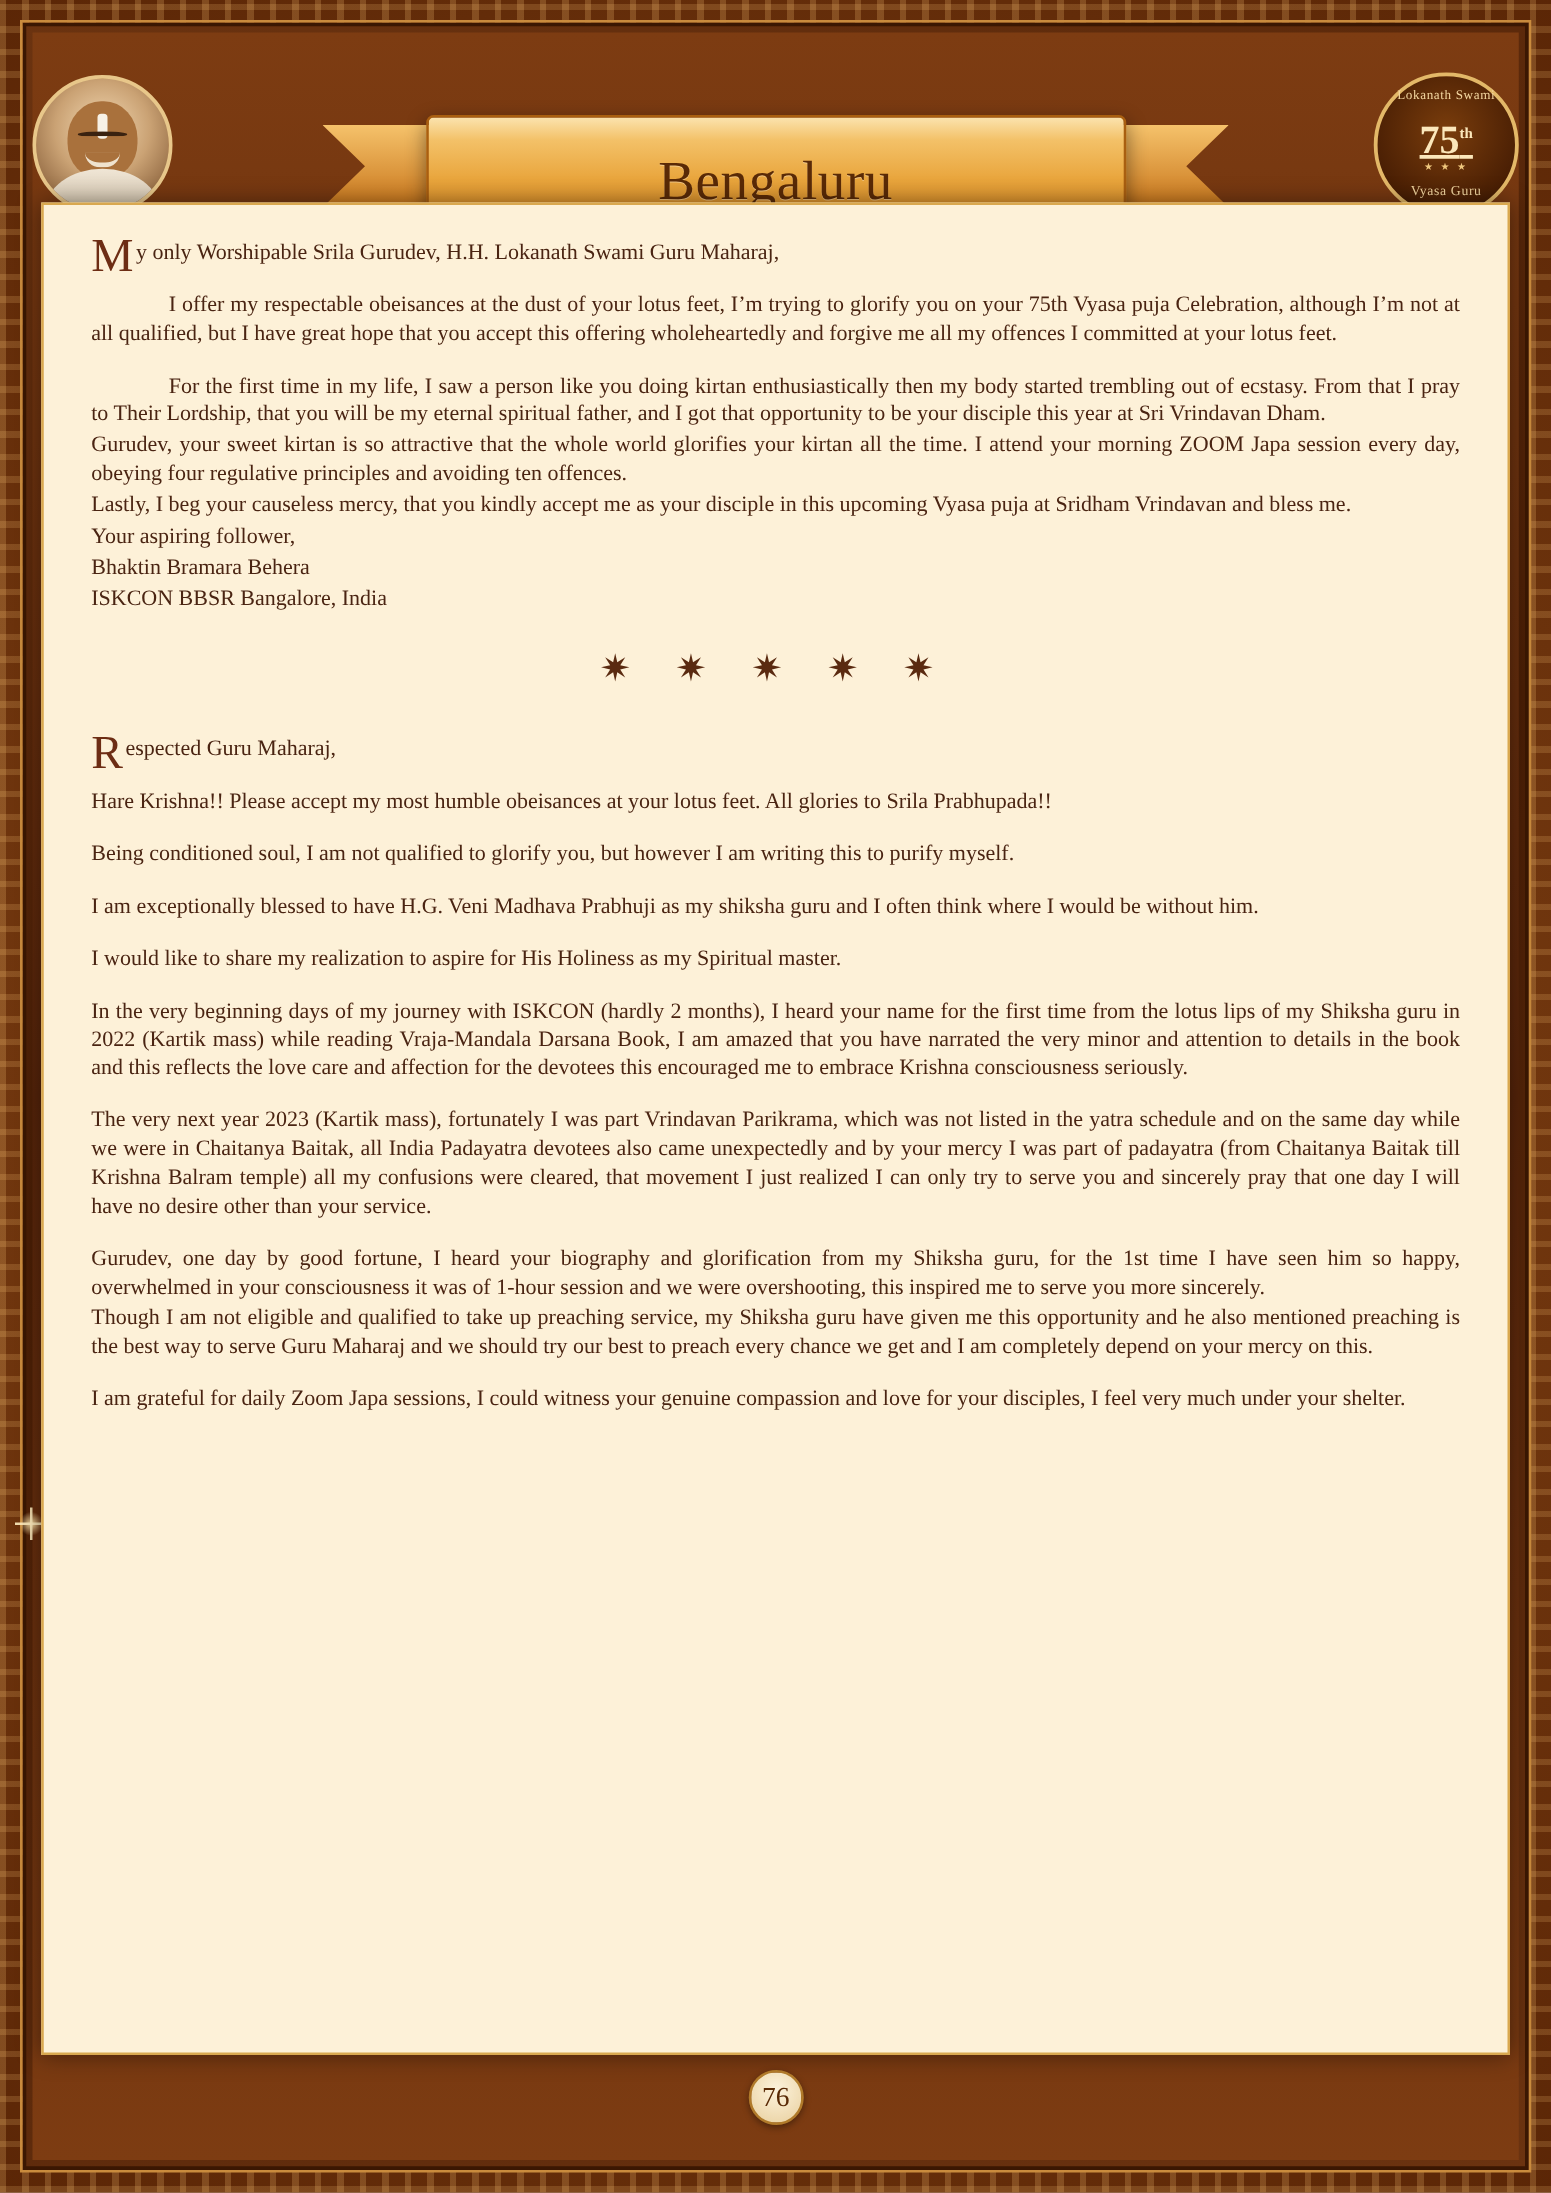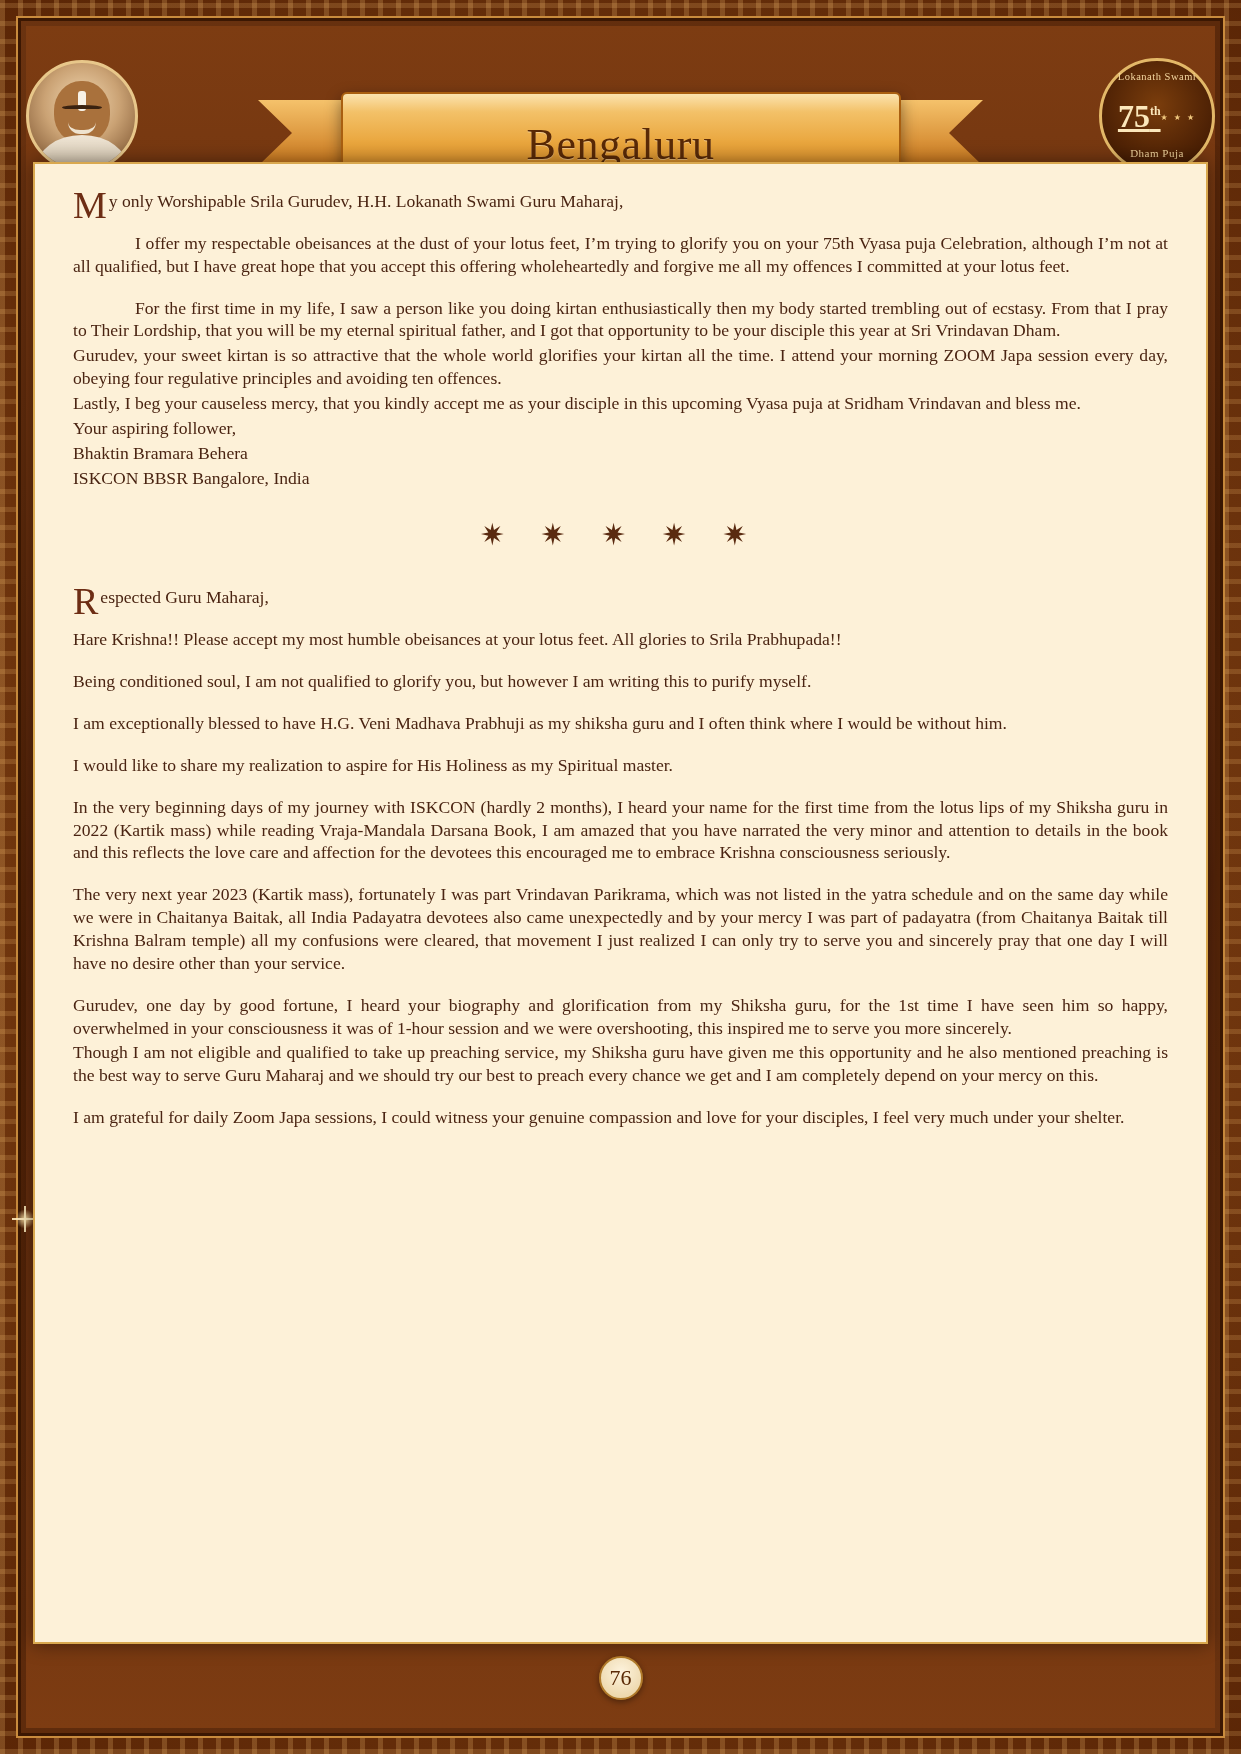--- a/index.html
+++ b/index.html
@@ -151,21 +151,21 @@
     position: absolute;
     right: 26px; top: 58px;
     width: 116px; height: 116px;
     border-radius: 50%;
     background: radial-gradient(circle at 50% 40%, #7a3d0c 0%, #4a1f04 70%, #2f1202 100%);
     border: 3px solid #e3b868;
     color: #f5d9a0;
     display: flex;
     align-items: center;
     justify-content: center;
-    flex-direction: row;
+    flex-direction: column;
   }
   .logo .arc-top {
     position: absolute; top: 10px; left: 0; right: 0;
     text-align: center; font-size: 10.5px; letter-spacing: 0.5px;
     color: #f3d6a0;
   }
   .logo .arc-bottom {
     position: absolute; bottom: 12px; left: 0; right: 0;
     text-align: center; font-size: 11px; letter-spacing: 0.5px;
     color: #f3d6a0;
@@ -257,21 +257,21 @@
   <div class="smile"></div>
   <div class="garland"></div>
 </div>
 
 <div class="logo">
   <div class="arc-top">Lokanath Swami</div>
   <div class="num">
     <span>75</span><sup>th</sup>
   </div>
   <div class="stars">★ ★ ★</div>
-  <div class="arc-bottom">Dham Puja</div>
+  <div class="arc-bottom">Vyasa Guru</div>
 </div>
 
 <div class="sheet">
   <div class="body-text">
     <p class="para">
       <span class="dropcap">M</span><span>y only Worshipable Srila Gurudev, H.H. Lokanath Swami Guru Maharaj,</span>
     </p>
     <div class="gap"></div>
     <p class="para indent">I offer my respectable obeisances at the dust of your lotus feet, I’m trying to glorify you on your 75th Vyasa puja Celebration, although I’m not at all qualified, but I have great hope that you accept this offering wholeheartedly and forgive me all my offences I committed at your lotus feet.</p>
     <div class="gap"></div>

